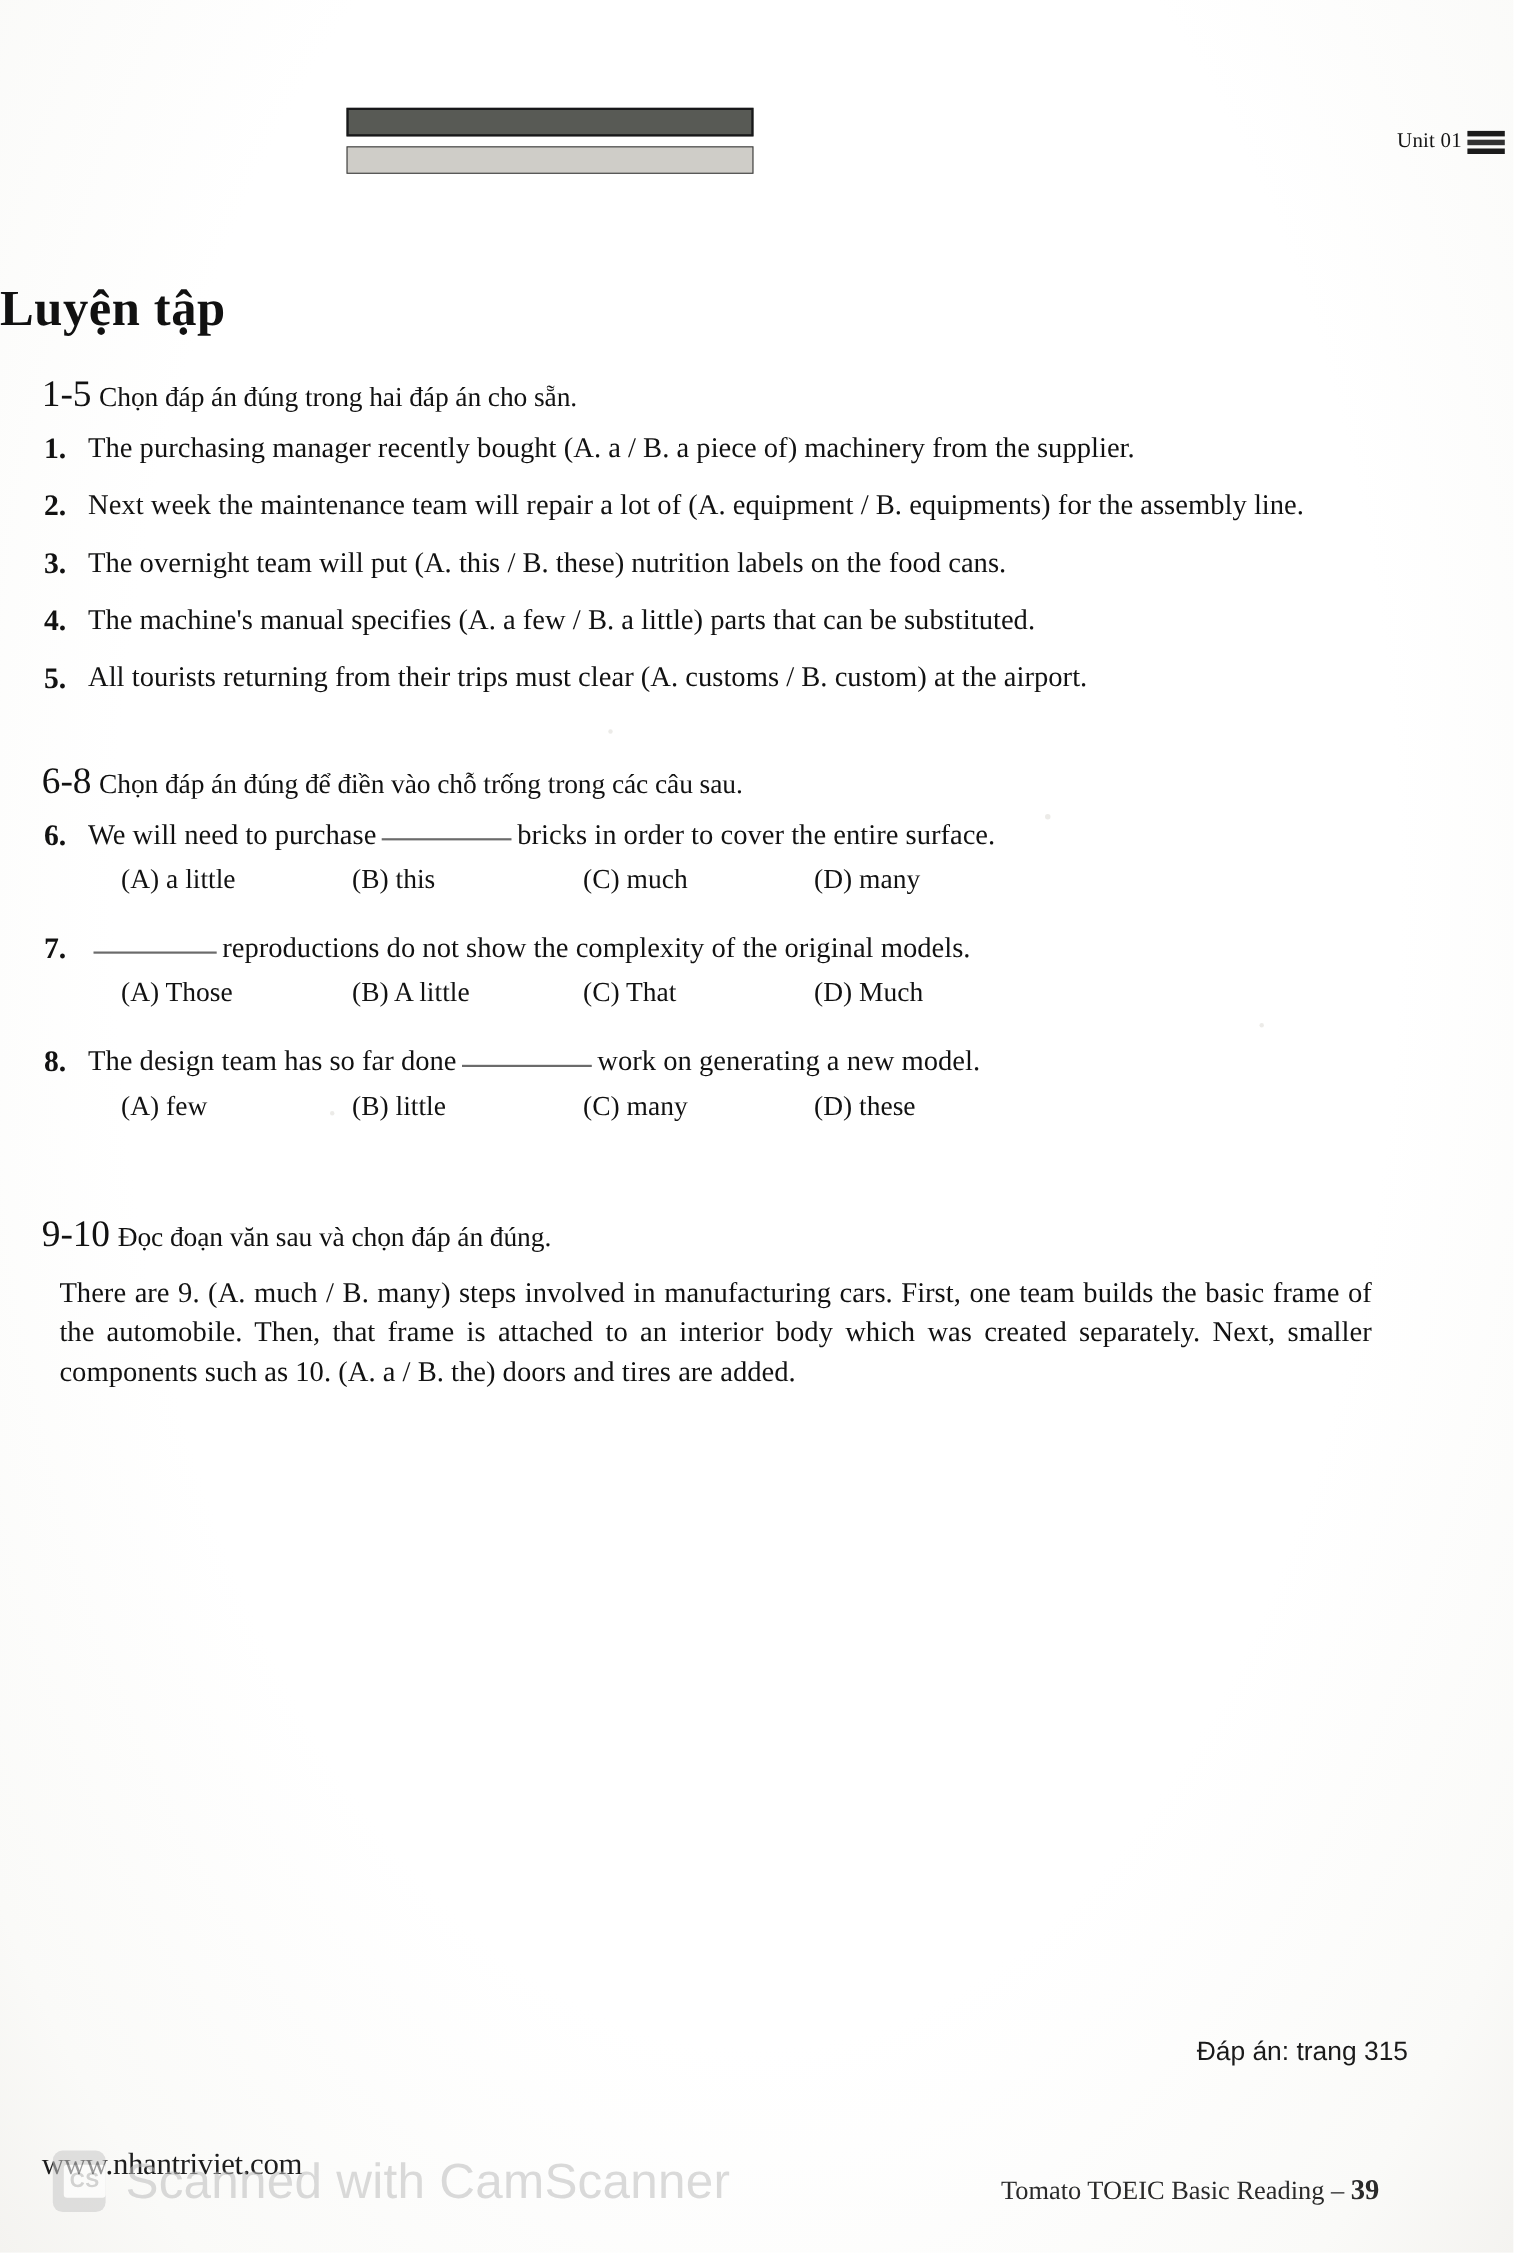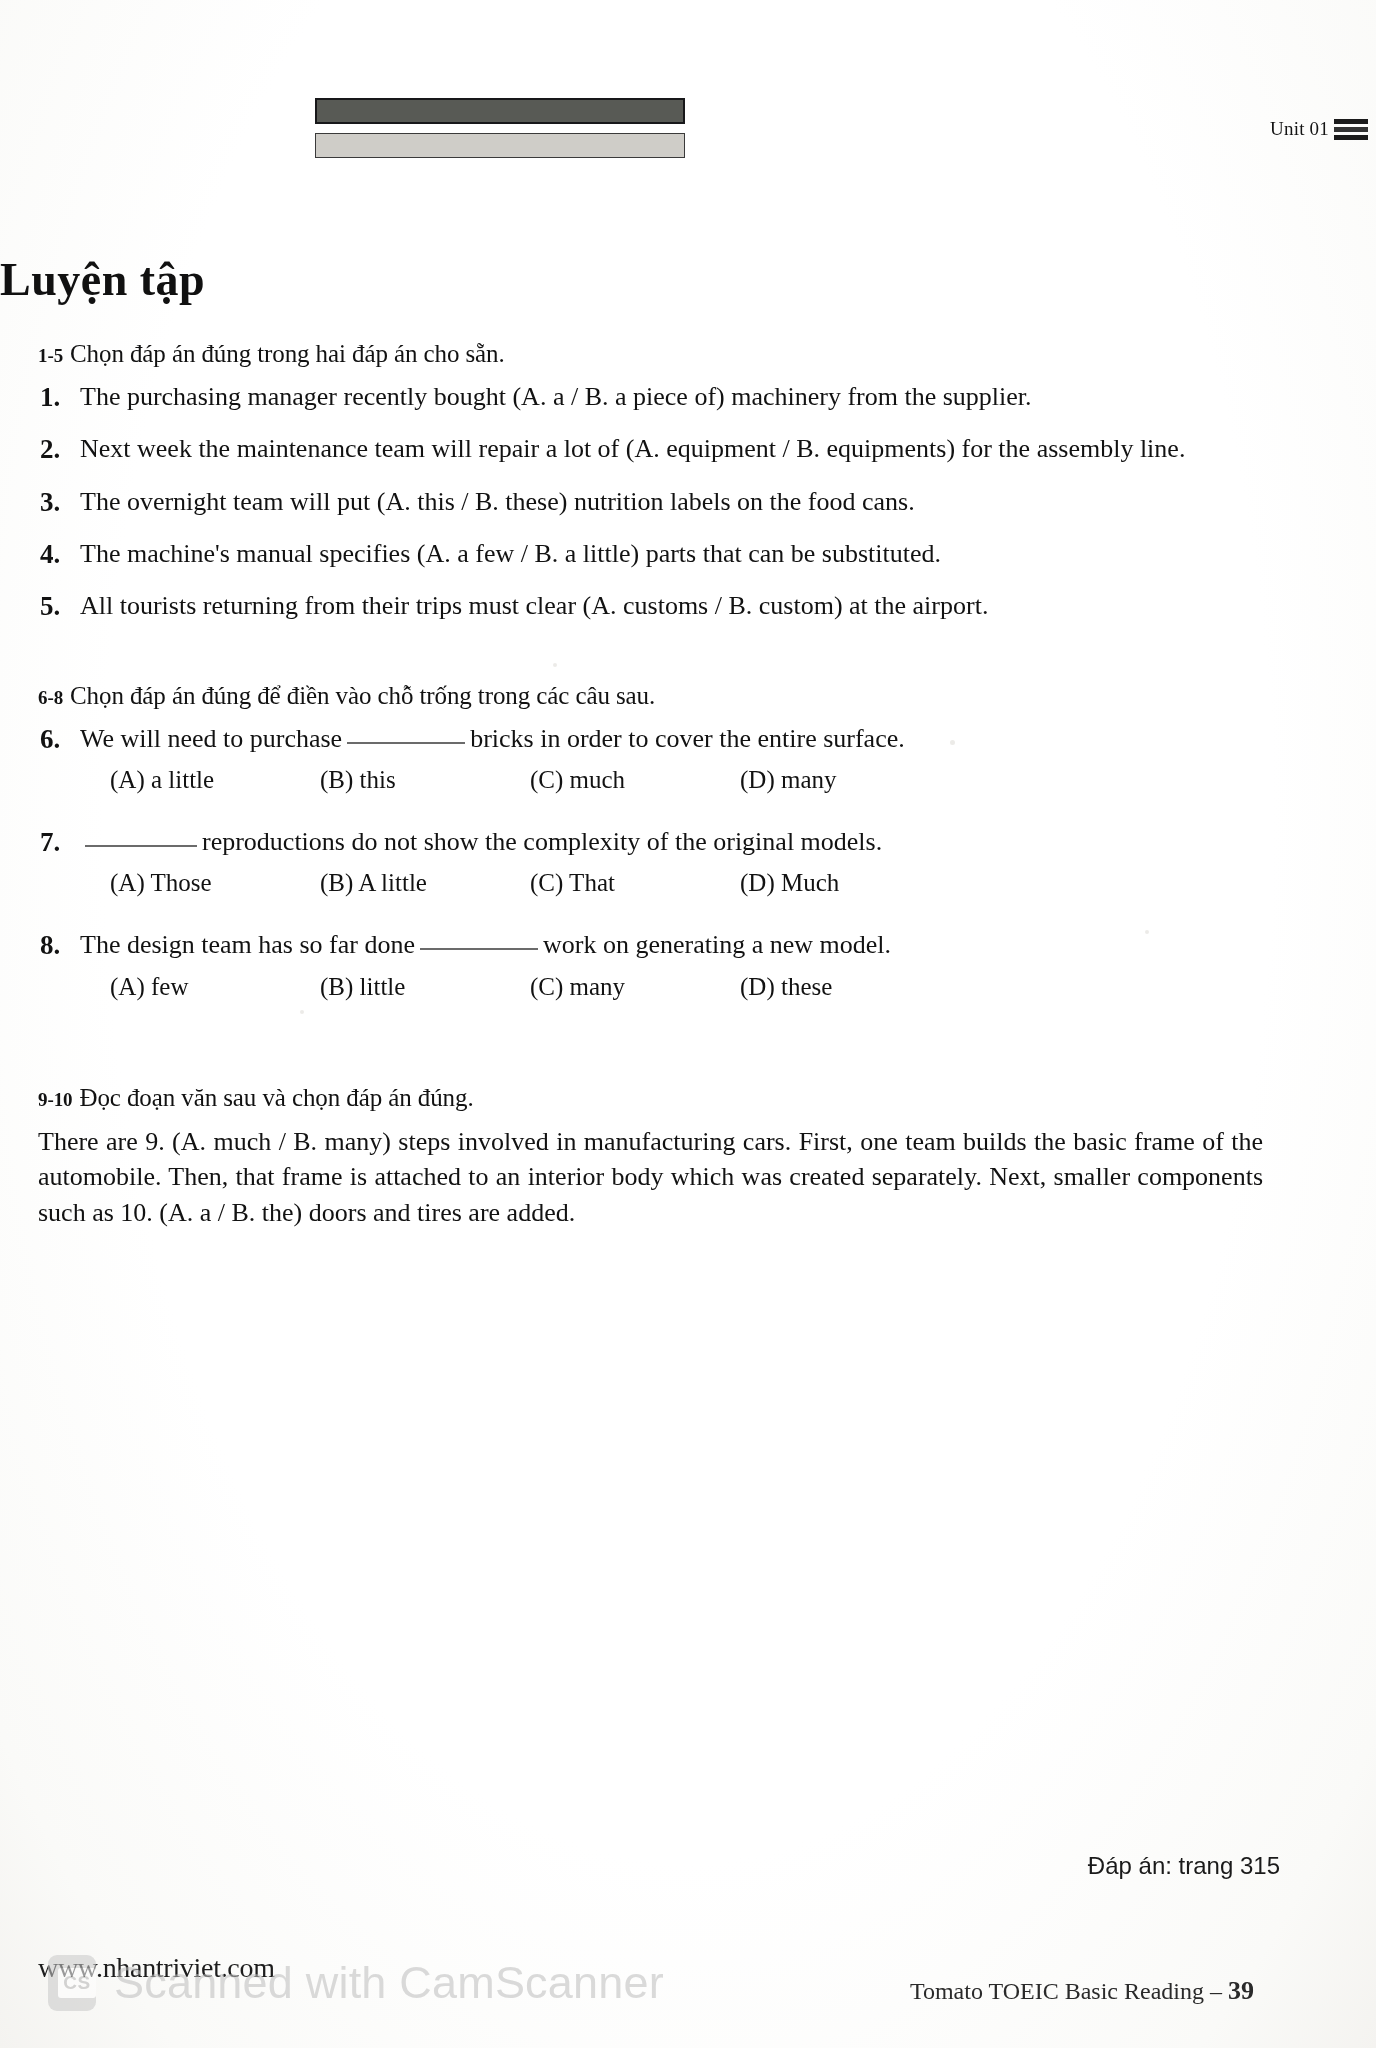--- a/index.html
+++ b/index.html
@@ -98,22 +98,22 @@
   }
 
   .section-head {
     font-family: "Liberation Serif", serif;
     font-size: 25px;
     color: #121212;
     margin: 0 0 12px 0;
     letter-spacing: -0.1px;
   }
   .section-head .range {
-    font-weight: bold;
-    font-size: 19px;
+    font-weight: normal;
+    font-size: 34px;
     margin-right: 7px;
   }
 
   ol.qlist {
     list-style: none;
     margin: 0;
     padding: 0;
   }
   li.question {
     position: relative;
@@ -158,21 +158,21 @@
   .sec-gap-2 { height: 52px; }
 
   .sec2 li.question { margin-bottom: 30px; }
 
   
   .passage {
     font-size: 26px;
     line-height: 1.38;
     text-align: justify;
     color: #121212;
-    margin: 0;
+    margin: 16px;
   }
 
   
   .answer-note {
     position: absolute;
     right: 96px;
     top: 1852px;
     font-family: "Liberation Sans", sans-serif;
     font-size: 24px;
     color: #1a1a1a;

